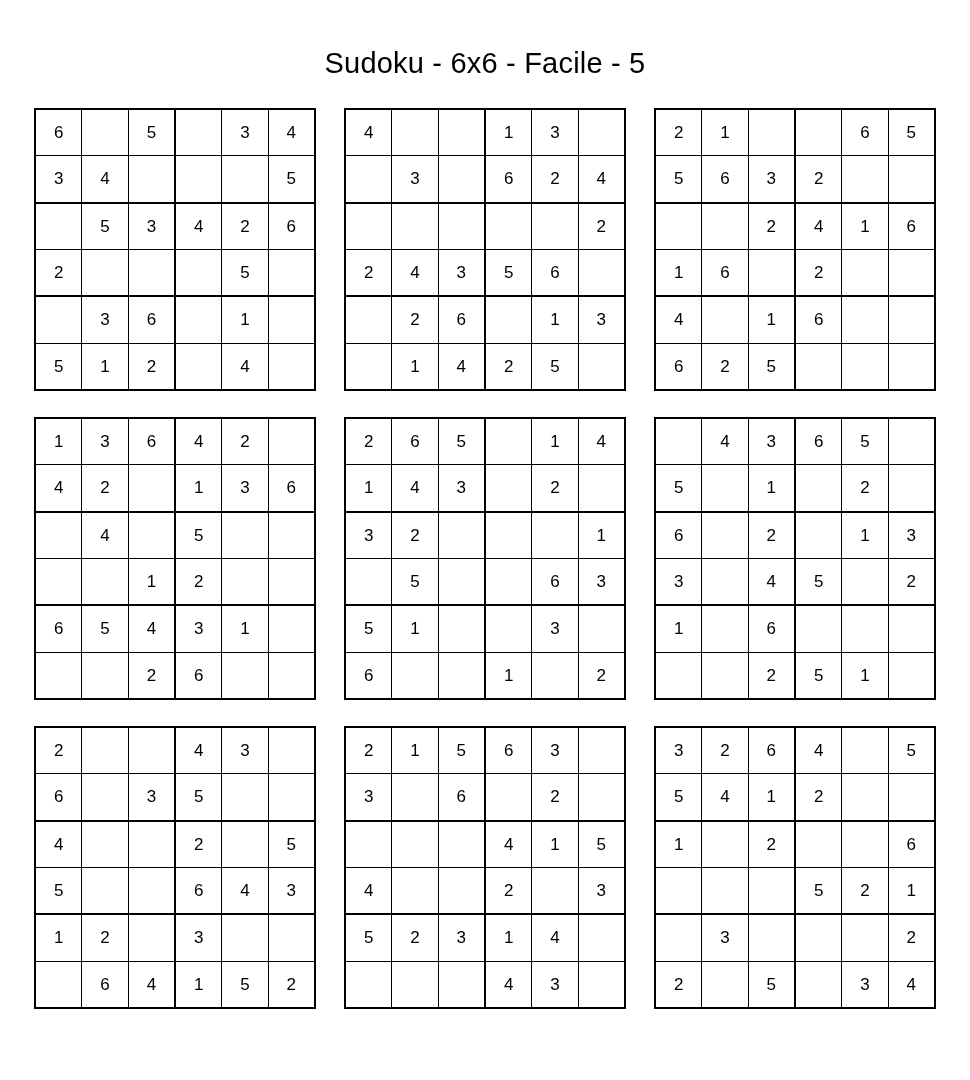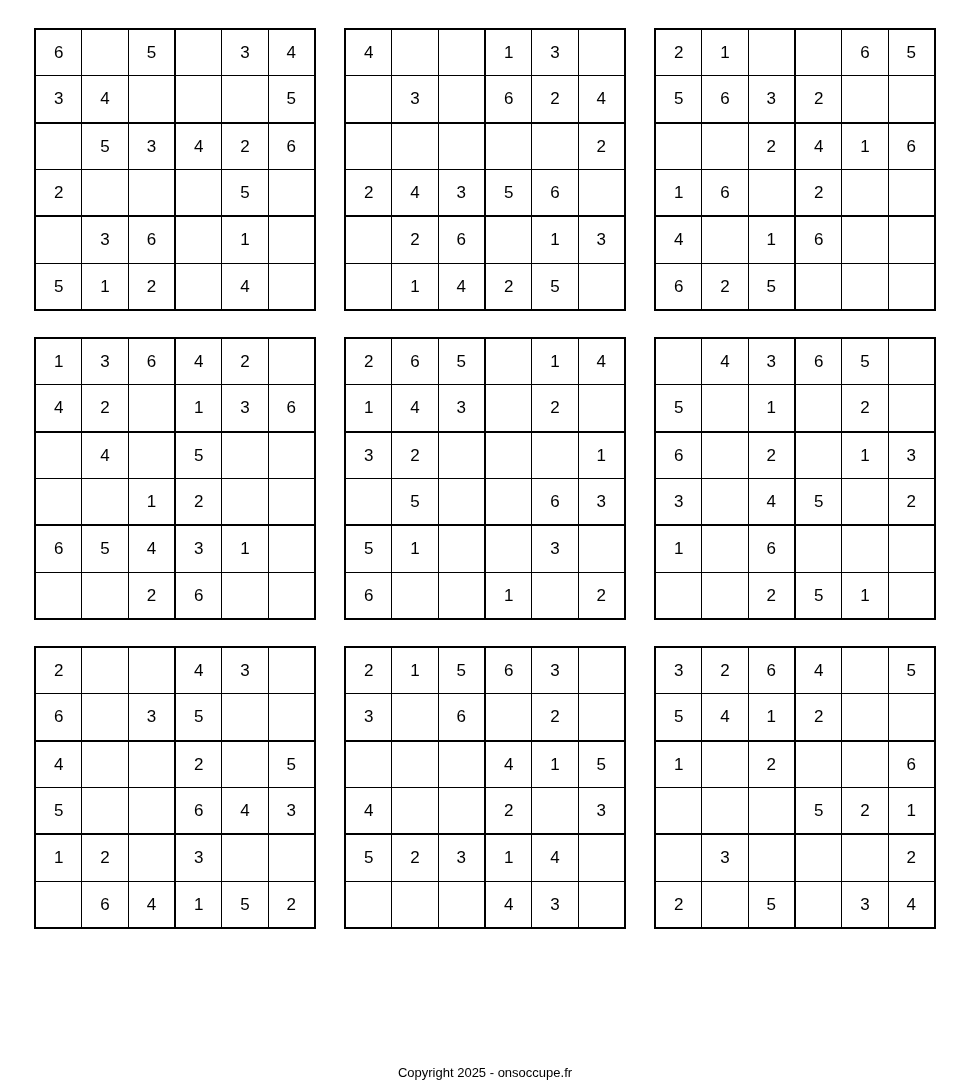--- a/index.html
+++ b/index.html
@@ -87,20 +87,21 @@
     bottom: 28px;
     text-align: center;
     font-size: 13px;
     color: #000000;
   }
 </style>
 </head>
 <body>
 
 <div class="page">
+  <h1 class="page-title">Sudoku - 6x6 - Facile - 5</h1>
 
   <div class="grid-area">
     <div class="grid-row">
       <table class="sudoku">
           <tbody>
             <tr>
               <td class="edge-left edge-top"><span class="cell-value">6</span></td>
               <td class="edge-top"><span class="cell-value"></span></td>
               <td class="edge-top box-right"><span class="cell-value">5</span></td>
               <td class="edge-top"><span class="cell-value"></span></td>
@@ -565,14 +566,13 @@
               <td class="edge-bottom box-right"><span class="cell-value">5</span></td>
               <td class="edge-bottom"><span class="cell-value"></span></td>
               <td class="edge-bottom"><span class="cell-value">3</span></td>
               <td class="edge-right edge-bottom"><span class="cell-value">4</span></td>
             </tr>
           </tbody>
         </table>
     </div>
   </div>
 
-  <div class="footer">Copyright 2025 - onsoccupe.fr</div>
 </div>
 
 </body></html>

